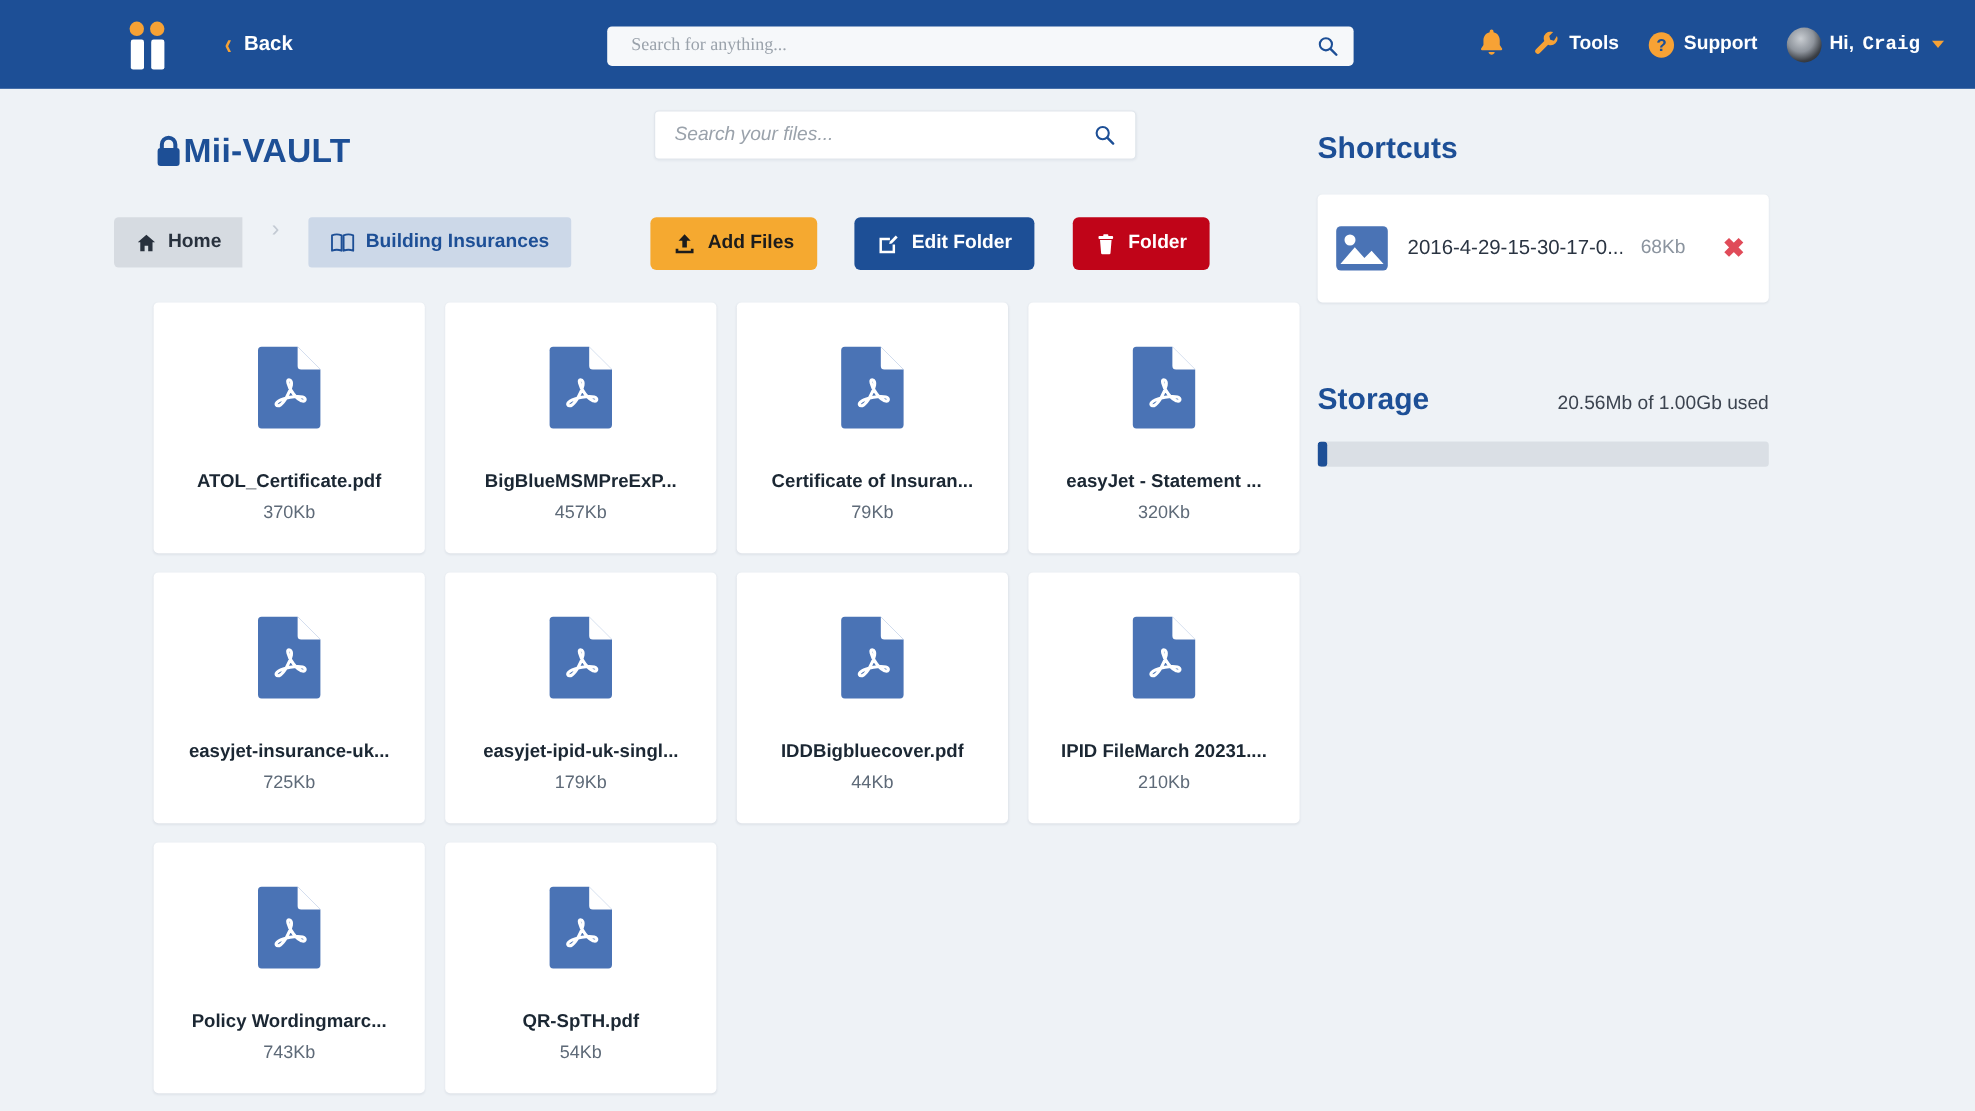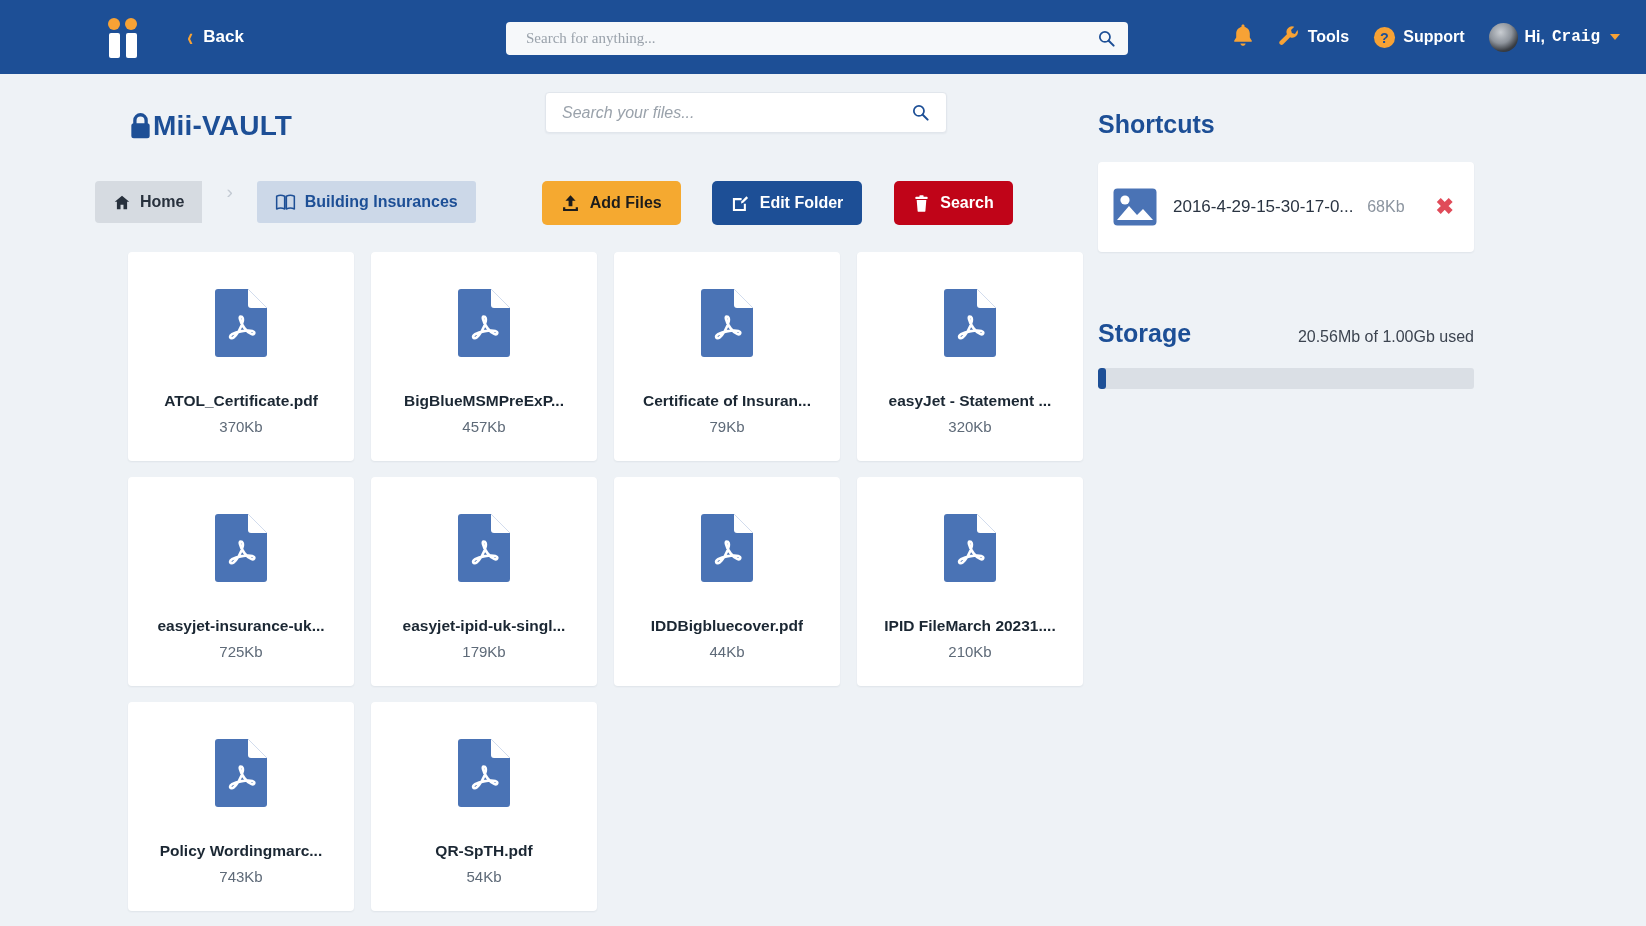--- a/index.html
+++ b/index.html
@@ -299,21 +299,21 @@
         </svg>
         <span>Edit Folder</span>
       </button>
 
       <button class="btn del">
         <svg width="17" height="19" viewBox="0 0 24 24">
           <rect x="3.4" y="2.4" width="17.2" height="3.4" rx="1" fill="#ffffff"></rect>
           <rect x="9" y="0.4" width="6" height="2.6" rx="1" fill="#ffffff"></rect>
           <path d="M5.2 7.2h13.6l-1.3 15.4a1.4 1.4 0 0 1-1.4 1.2H7.9a1.4 1.4 0 0 1-1.4-1.2z" fill="#ffffff"></path>
         </svg>
-        <span>Search</span>
+        <span>Folder</span>
       </button>
     </div>
 
     <div class="grid">
         <div class="card">
           <div class="ficon"><svg width="56" height="70" viewBox="0 0 56 70">
               <path d="M2 4a3 3 0 0 1 3-3h30l19 19v46a3 3 0 0 1-3 3H5a3 3 0 0 1-3-3z" fill="#4a73b5"></path>
               <path d="M35 1l19 19H38a3 3 0 0 1-3-3z" fill="#ffffff"></path>
               <path d="M27.8 28.5c1.9 0 2.4 2.3 2 4.6-.5 3-2 6.6-3.9 9.8-1.8 3-3.6 5.3-5.2 6.5-1.4 1-2.9 1-3.4.1-.5-.9.2-2.2 1.9-3.3 2.1-1.3 5.6-2.4 9.6-3.1 4.3-.8 8.2-.8 10.4-.2 1.8.5 2.4 1.6 2 2.5-.4.9-1.7 1.1-3.1.5-1.9-.7-4.3-2.7-6.5-5.5-2.3-2.9-4-6.3-4.6-9.1-.5-2.2-.2-2.8.8-2.8z" fill="none" stroke="#ffffff" stroke-width="2.6" stroke-linejoin="round" stroke-linecap="round"></path>
             </svg></div>

